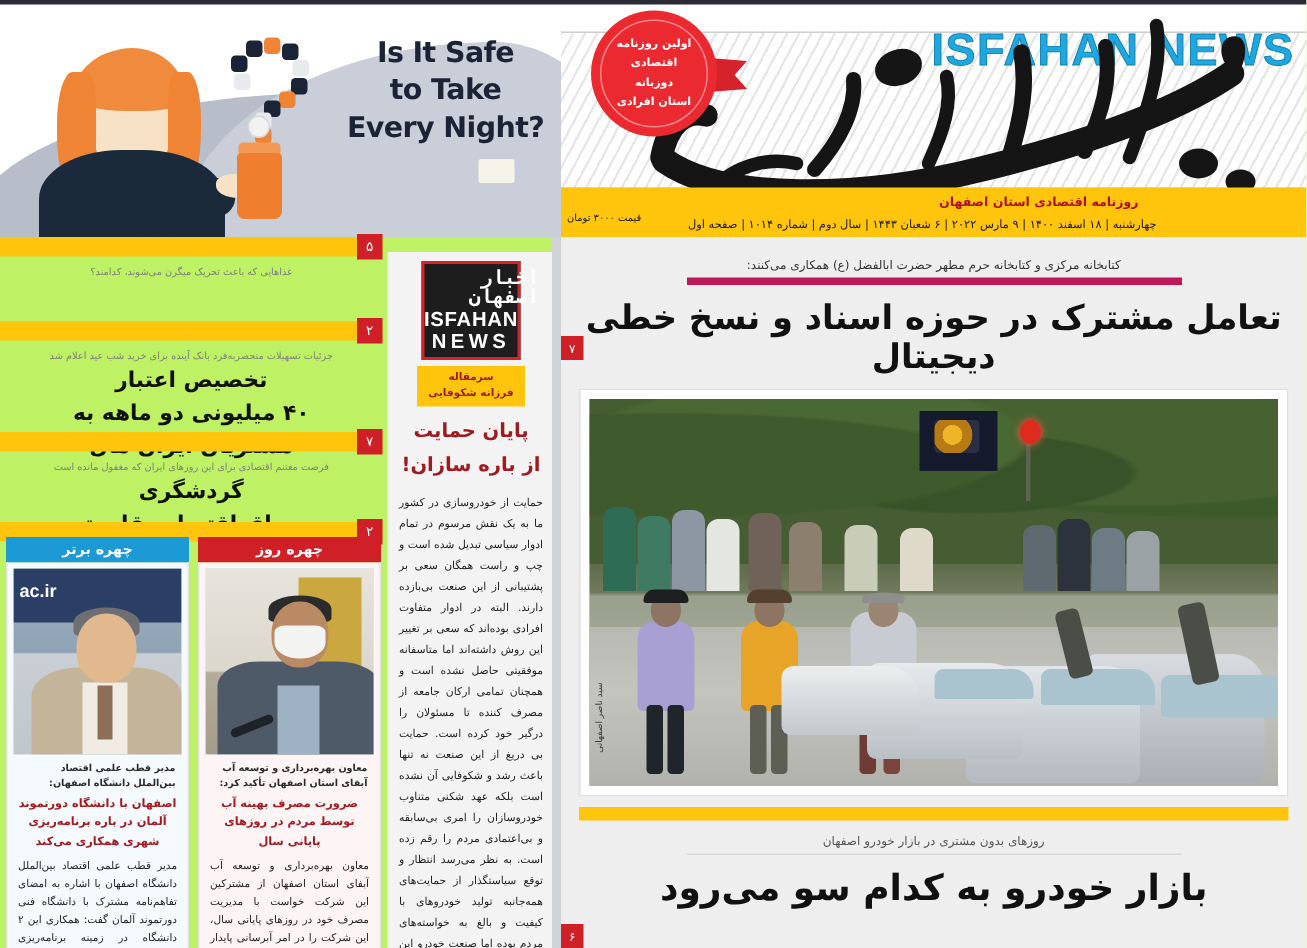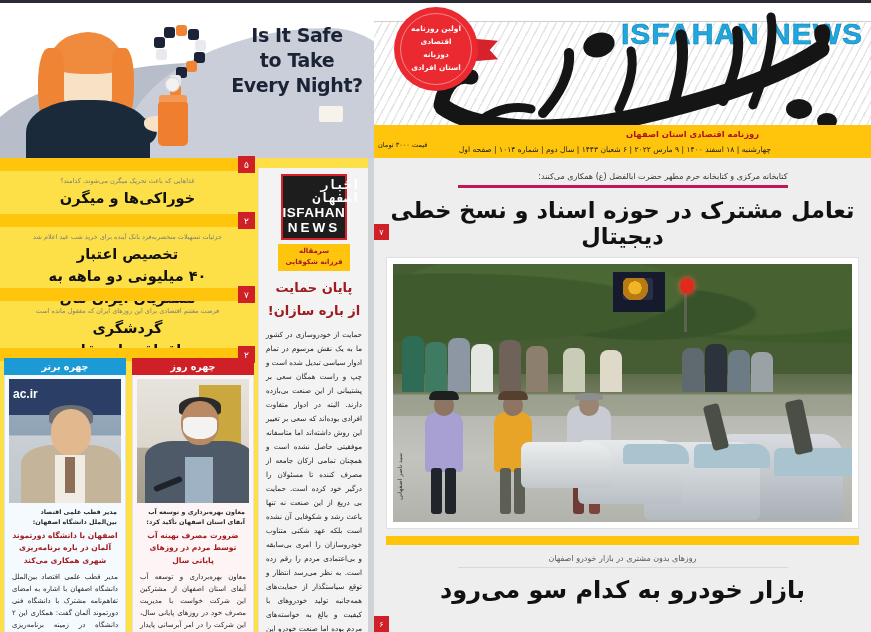--- a/index.html
+++ b/index.html
@@ -5,21 +5,21 @@
   * { box-sizing: border-box; margin: 0; padding: 0; }
   html, body {
     width: 871px; height: 632px;
     background: #ffffff;
     font-family: "DejaVu Sans", "Liberation Sans", sans-serif;
     overflow: hidden;
   }
   #page {
     position: relative;
     width: 871px; height: 632px;
-    background: #fde047;
+    background: #bef264;
     direction: rtl;
   }
 
   
   .ad-banner {
     position: absolute; left: 0; top: 0; width: 380px; height: 158px;
     background: #ffffff; overflow: hidden;
     border-top: 3px solid #2b2b35;
   }
   .ad-hill {
@@ -258,22 +258,22 @@
     position: absolute; left: 4px; bottom: 9px;
     font-size: 6.6px; color: #18181a;
   }
 
   
   .main-story {
     position: absolute; left: 374px; top: 158px; width: 497px; height: 474px;
     background: #eeeeee; padding: 0 6px;
   }
   .ms-kicker {
-    font-size: 8px; color: #333; padding: 14px 0 4px;
-    border-bottom: 3px solid #be185d; width: 330px; margin: 0 auto;
+    text-align: center; font-size: 8px; color: #333; padding: 14px 0 4px;
+    border-bottom: 5px solid #be185d; width: 330px; margin: 0 auto;
   }
   .ms-title {
     text-align: center; font-size: 22.5px; font-weight: bold; color: #111;
     padding: 9px 0 8px; letter-spacing: -0.2px;
   }
   .ms-badge-a {
     position: absolute; left: 0; top: 66px; width: 15px; height: 16px;
     background: #cf2027; color: #fff; font-size: 8px;
     display: flex; align-items: center; justify-content: center;
   }
@@ -386,21 +386,20 @@
       <div>to Take</div>
       <div>Every Night?</div>
     </div>
   </div>
 
   <div class="teaser" style="top:158px;">
     <div class="teaser-bar">
       <div class="teaser-num">۵</div>
     </div>
     <div class="teaser-kicker">غذاهایی که باعث تحریک میگرن می‌شوند، کدامند؟</div>
-    <div class="teaser-title">خوراکی‌ها و میگرن</div>
   </div>
 
   <div class="teaser" style="top:214px;">
     <div class="teaser-bar">
       <div class="teaser-num">۲</div>
     </div>
     <div class="teaser-kicker">جزئیات تسهیلات منحصربه‌فرد بانک آینده برای خرید شب عید اعلام شد</div>
     <div class="teaser-title" style="white-space:pre-line;">تخصیص اعتبار
 ۴۰ میلیونی دو ماهه به مشتریان ایران مال</div>
   </div>

